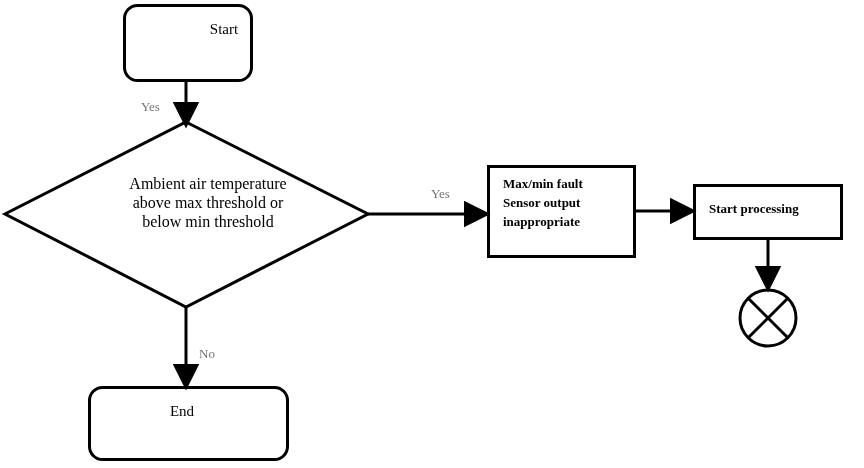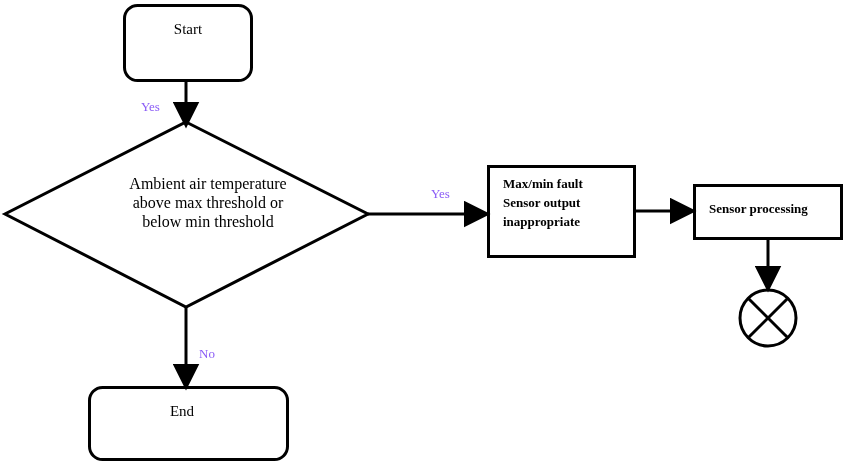--- a/index.html
+++ b/index.html
@@ -40,21 +40,21 @@
     font-size: 16px;
     text-align: center;
   }
   .process-label {
     font-size: 13px;
     text-align: left;
     font-weight: bold;
   }
   .edge-label {
     position: absolute;
-    color: #8b5cf6;
+    color: #737373;
     font-family: "Liberation Serif", serif;
     font-size: 13px;
     white-space: nowrap;
   }
 </style>
 </head>
 <body>
 
 <div id="canvas">
 
@@ -83,33 +83,33 @@
 
     <line x1="368" y1="214" x2="486" y2="214" stroke="#000000" stroke-width="3" marker-end="url(#arrow)"></line>
 
     <line x1="186" y1="307" x2="186" y2="386" stroke="#000000" stroke-width="3" marker-end="url(#arrow)"></line>
 
     <line x1="635" y1="211" x2="692" y2="211" stroke="#000000" stroke-width="3" marker-end="url(#arrow)"></line>
 
     <line x1="768" y1="238" x2="768" y2="288" stroke="#000000" stroke-width="3" marker-end="url(#arrow)"></line>
   </svg>
 
-  <div class="node-text terminator-label" style="left:124px; top:20px; width:128px;">Start</div>
+  <div class="node-text terminator-label" style="left:124px; top:20px; width:128px;padding-left:36px;">Start</div>
 
   <div class="node-text decision-label" style="left:108px; top:174px; width:200px;">Ambient air temperature
 above max threshold or
 below min threshold</div>
 
   <div class="node-text terminator-label" style="left:89px; top:402px; width:186px;">End</div>
 
   <div class="node-text process-label" style="left:503px; top:174px; width:130px;">Max/min fault
 Sensor output
 inappropriate</div>
 
-  <div class="node-text process-label" style="left:709px; top:199px; width:130px;">Sensor processing</div>
+  <div class="node-text process-label" style="left:709px; top:199px; width:130px;">Start processing</div>
 
   <div class="edge-label" style="left:141px; top:99px;">Yes</div>
 
   <div class="edge-label" style="left:431px; top:186px;">Yes</div>
 
   <div class="edge-label" style="left:199px; top:346px;">No</div>
 
 </div>
 
 </body></html>

